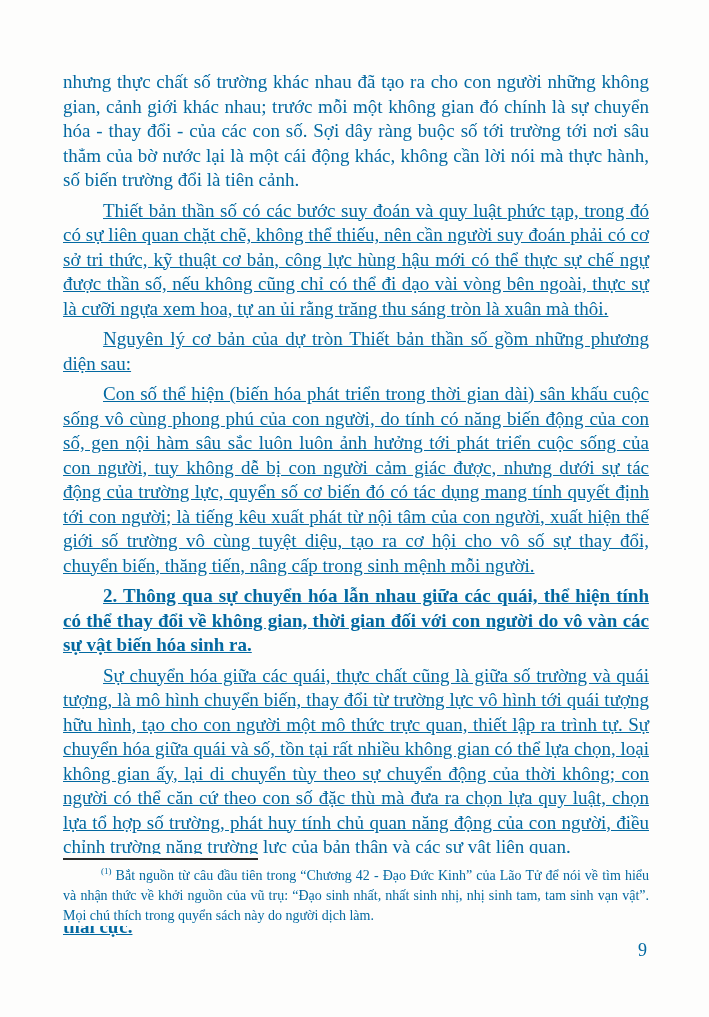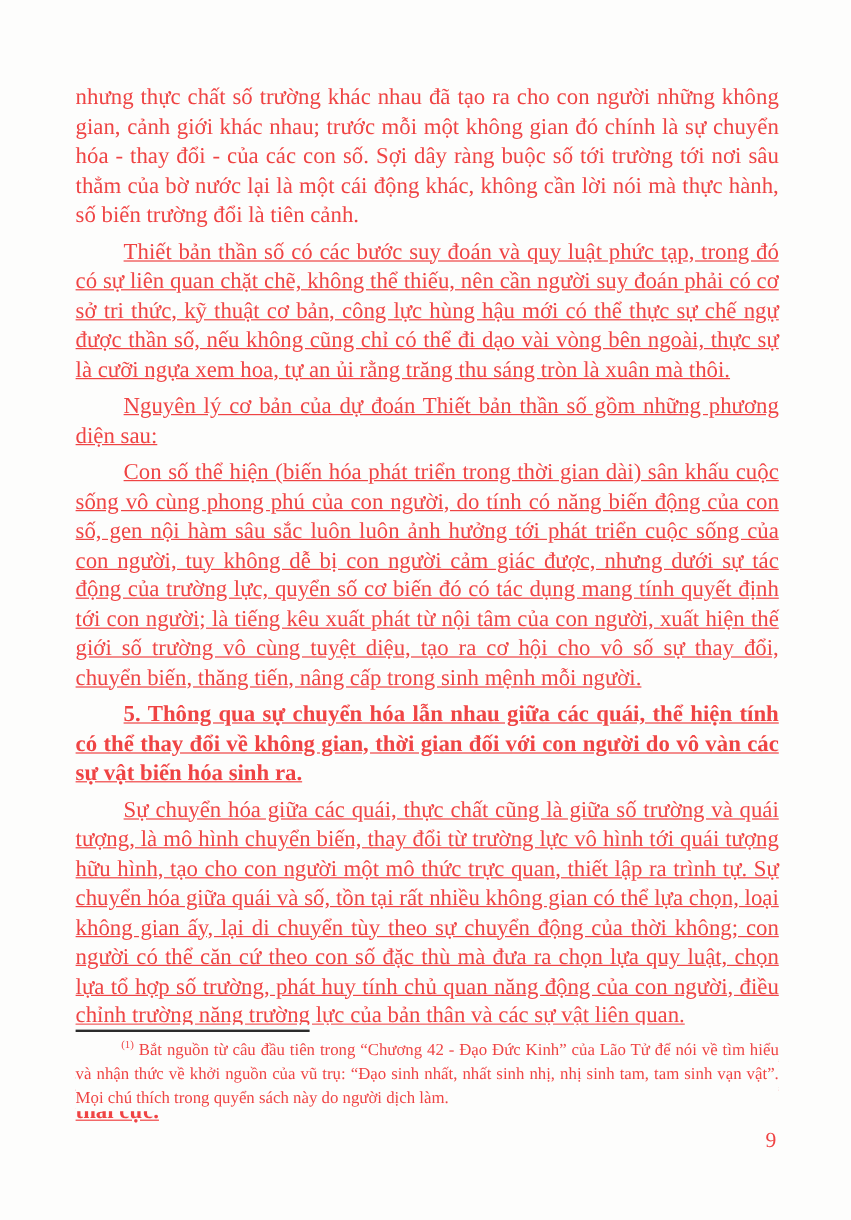--- a/index.html
+++ b/index.html
@@ -7,21 +7,21 @@
     padding: 0;
     background: #ffffff;
   }
   .page {
     position: relative;
     width: 709px;
     height: 1017px;
     background: #fdfdfc;
     overflow: hidden;
     font-family: "Liberation Serif", "DejaVu Serif", serif;
-    color: #ef4444;
+    color: #0369a1;
   }
   .text-block {
     position: absolute;
     left: 63px;
     top: 70px;
     width: 586px;
     font-size: 19px;
     line-height: 24.5px;
     text-align: justify;
   }
@@ -73,23 +73,23 @@
   }
 </style>
 </head>
 <body>
 
 <div class="page">
 
   <div class="text-block">
     <p class="body">nhưng thực chất số trường khác nhau đã tạo ra cho con người những không gian, cảnh giới khác nhau; trước mỗi một không gian đó chính là sự chuyển hóa - thay đổi - của các con số. Sợi dây ràng buộc số tới trường tới nơi sâu thẳm của bờ nước lại là một cái động khác, không cần lời nói mà thực hành, số biến trường đổi là tiên cảnh.</p>
     <p class="indent">Thiết bản thần số có các bước suy đoán và quy luật phức tạp, trong đó có sự liên quan chặt chẽ, không thể thiếu, nên cần người suy đoán phải có cơ sở tri thức, kỹ thuật cơ bản, công lực hùng hậu mới có thể thực sự chế ngự được thần số, nếu không cũng chỉ có thể đi dạo vài vòng bên ngoài, thực sự là cưỡi ngựa xem hoa, tự an ủi rằng trăng thu sáng tròn là xuân mà thôi.</p>
-    <p class="indent">Nguyên lý cơ bản của dự đoán Thiết bản thần số gồm những phương diện sau:</p>
+    <p class="indent">Nguyên lý cơ bản của dự tròn Thiết bản thần số gồm những phương diện sau:</p>
     <p class="indent">Con số thể hiện (biến hóa phát triển trong thời gian dài) sân khấu cuộc sống vô cùng phong phú của con người, do tính có năng biến động của con số, gen nội hàm sâu sắc luôn luôn ảnh hưởng tới phát triển cuộc sống của con người, tuy không dễ bị con người cảm giác được, nhưng dưới sự tác động của trường lực, quyển số cơ biến đó có tác dụng mang tính quyết định tới con người; là tiếng kêu xuất phát từ nội tâm của con người, xuất hiện thế giới số trường vô cùng tuyệt diệu, tạo ra cơ hội cho vô số sự thay đổi, chuyển biến, thăng tiến, nâng cấp trong sinh mệnh mỗi người.</p>
-    <p class="indent heading">5. Thông qua sự chuyển hóa lẫn nhau giữa các quái, thể hiện tính có thể thay đổi về không gian, thời gian đối với con người do vô vàn các sự vật biến hóa sinh ra.</p>
+    <p class="indent heading">2. Thông qua sự chuyển hóa lẫn nhau giữa các quái, thể hiện tính có thể thay đổi về không gian, thời gian đối với con người do vô vàn các sự vật biến hóa sinh ra.</p>
     <p class="indent">Sự chuyển hóa giữa các quái, thực chất cũng là giữa số trường và quái tượng, là mô hình chuyển biến, thay đổi từ trường lực vô hình tới quái tượng hữu hình, tạo cho con người một mô thức trực quan, thiết lập ra trình tự. Sự chuyển hóa giữa quái và số, tồn tại rất nhiều không gian có thể lựa chọn, loại không gian ấy, lại di chuyển tùy theo sự chuyển động của thời không; con người có thể căn cứ theo con số đặc thù mà đưa ra chọn lựa quy luật, chọn lựa tổ hợp số trường, phát huy tính chủ quan năng động của con người, điều chỉnh trường năng trường lực của bản thân và các sự vật liên quan.</p>
     <p class="indent heading">3. Thông qua sự biến chuyển tương ứng giữa số quái, thể hiện phồn vinh - tàn tạ của đời người đối ứng với quy luật vận động cơ bản của thái cực.</p>
 
   </div>
 
   <div class="footnote-block">
     <div class="footnote-rule"></div>
     <p class="footnote-text"><sup class="fnref">(1)</sup><span> Bắt nguồn từ câu đầu tiên trong “Chương 42 - Đạo Đức Kinh” của Lão Tử để nói về tìm hiểu và nhận thức về khởi nguồn của vũ trụ: “Đạo sinh nhất, nhất sinh nhị, nhị sinh tam, tam sinh vạn vật”. Mọi chú thích trong quyển sách này do người dịch làm.</span></p>
   </div>
 

